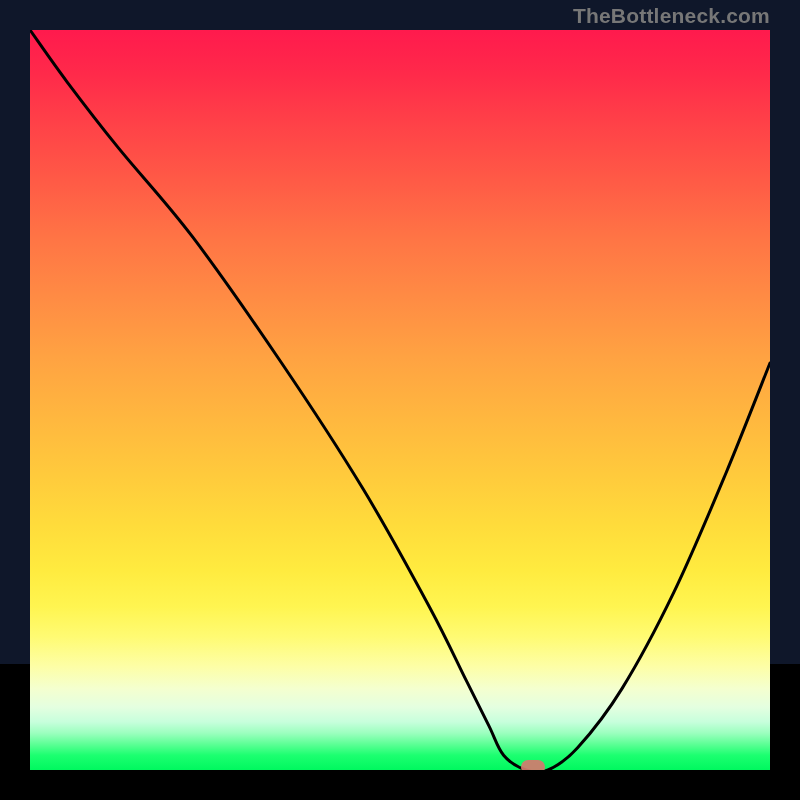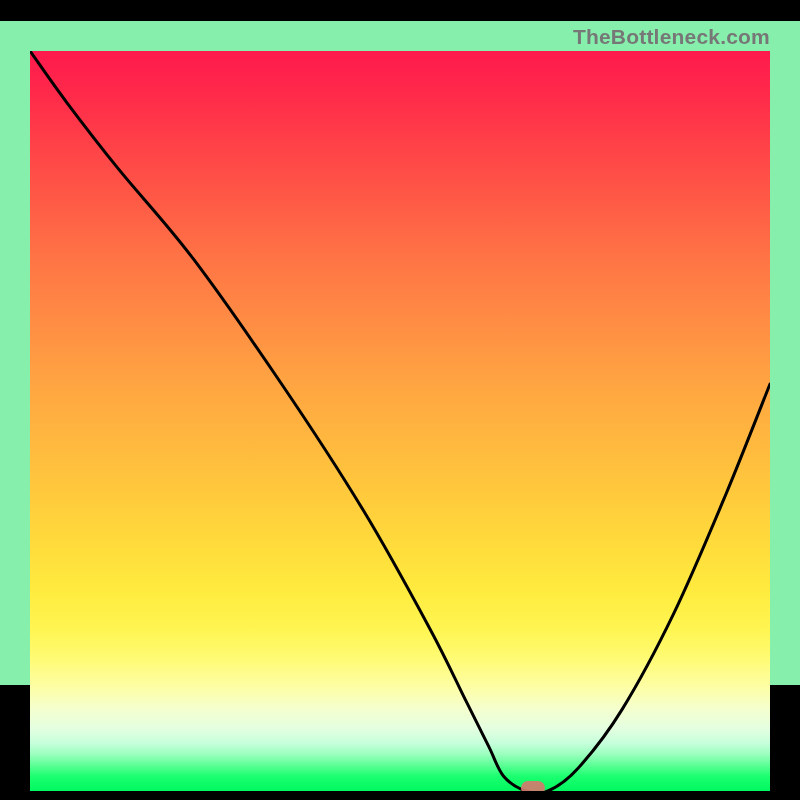--- a/index.html
+++ b/index.html
@@ -8,22 +8,21 @@
     width: 800px;
     height: 800px;
     background: #000;
     overflow: hidden;
     font-family: Arial, Helvetica, sans-serif;
   }
   .stage {
     position: relative;
     width: 800px;
     height: 664px;
-    background: #86efac;
-    margin-top: 21px;
+    background: #0f172a;
   }
   .plot {
     position: absolute;
     left: 30px;
     top: 30px;
     width: 740px;
     height: 740px;
     overflow: hidden;
   }
   .gradient {

